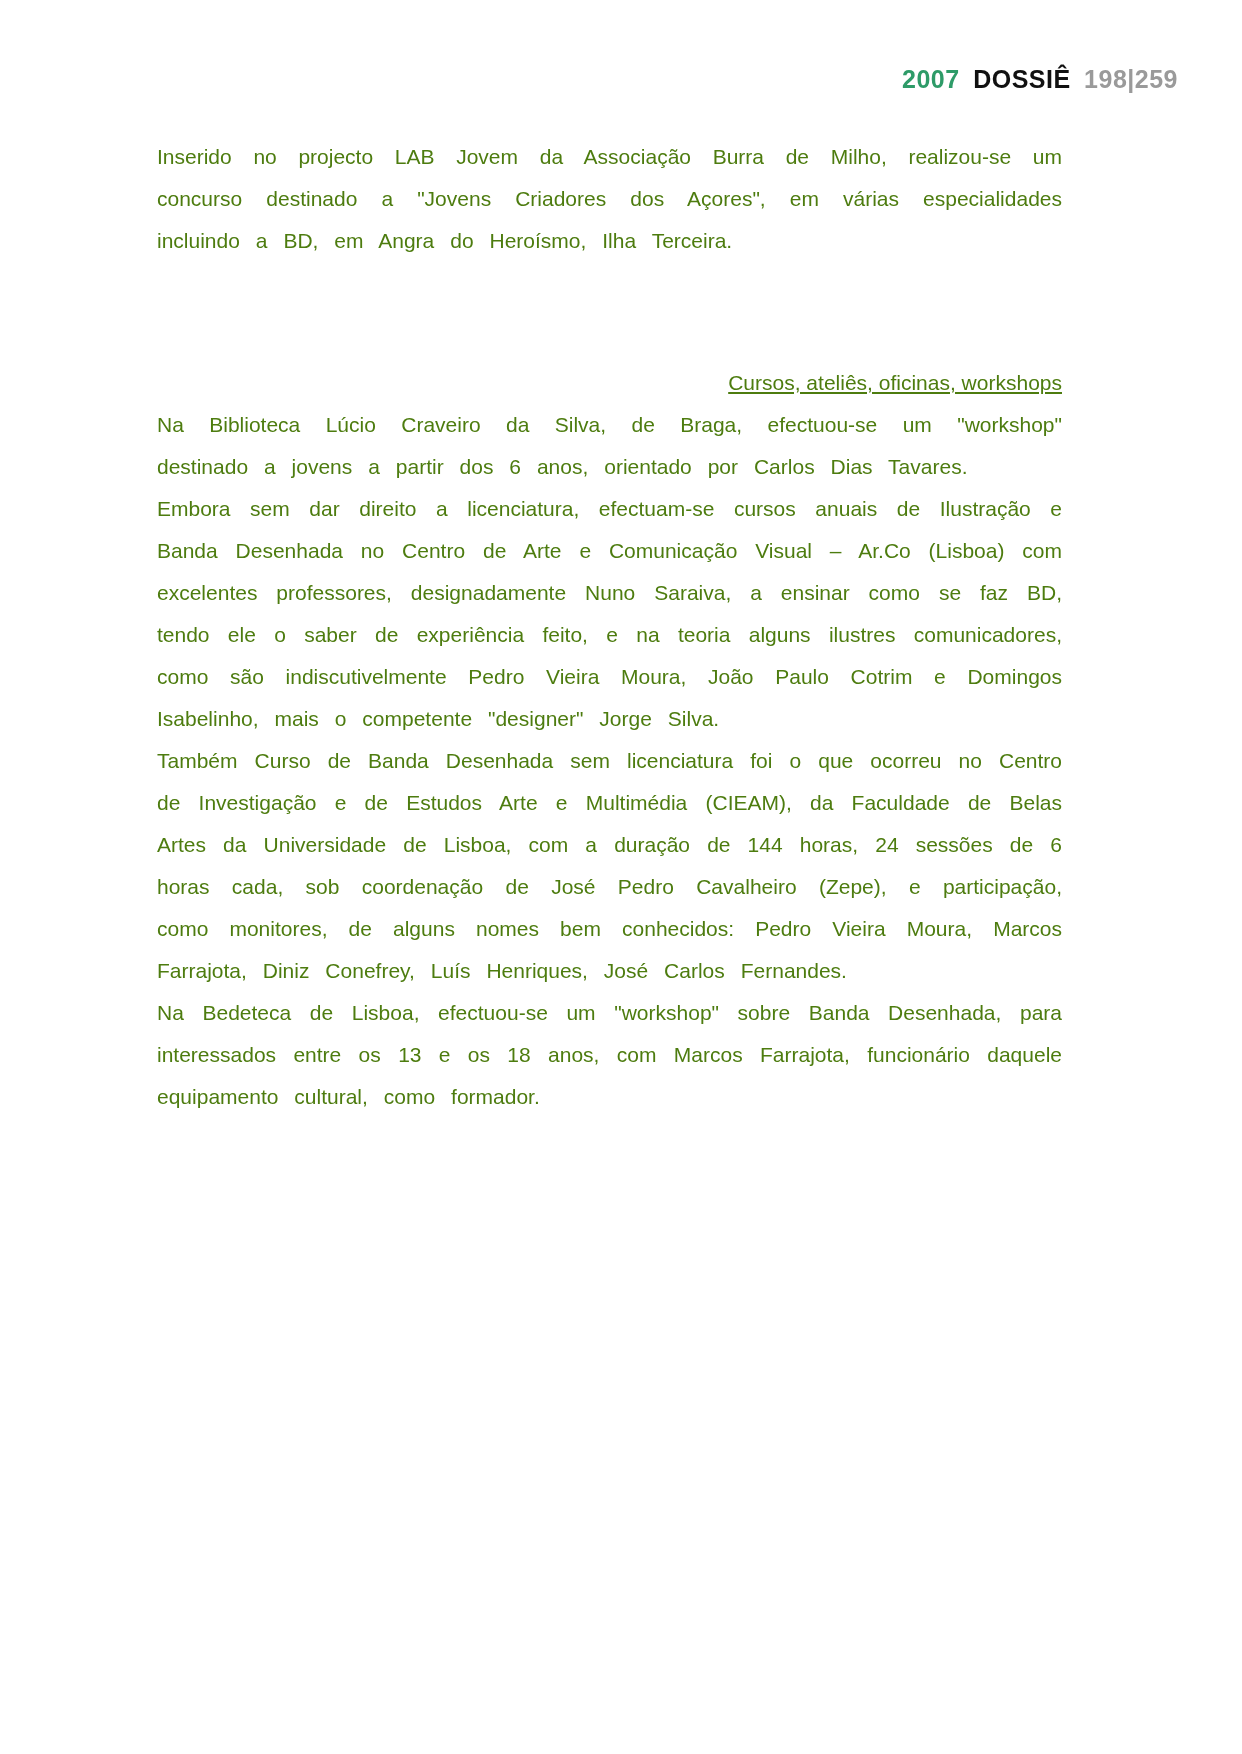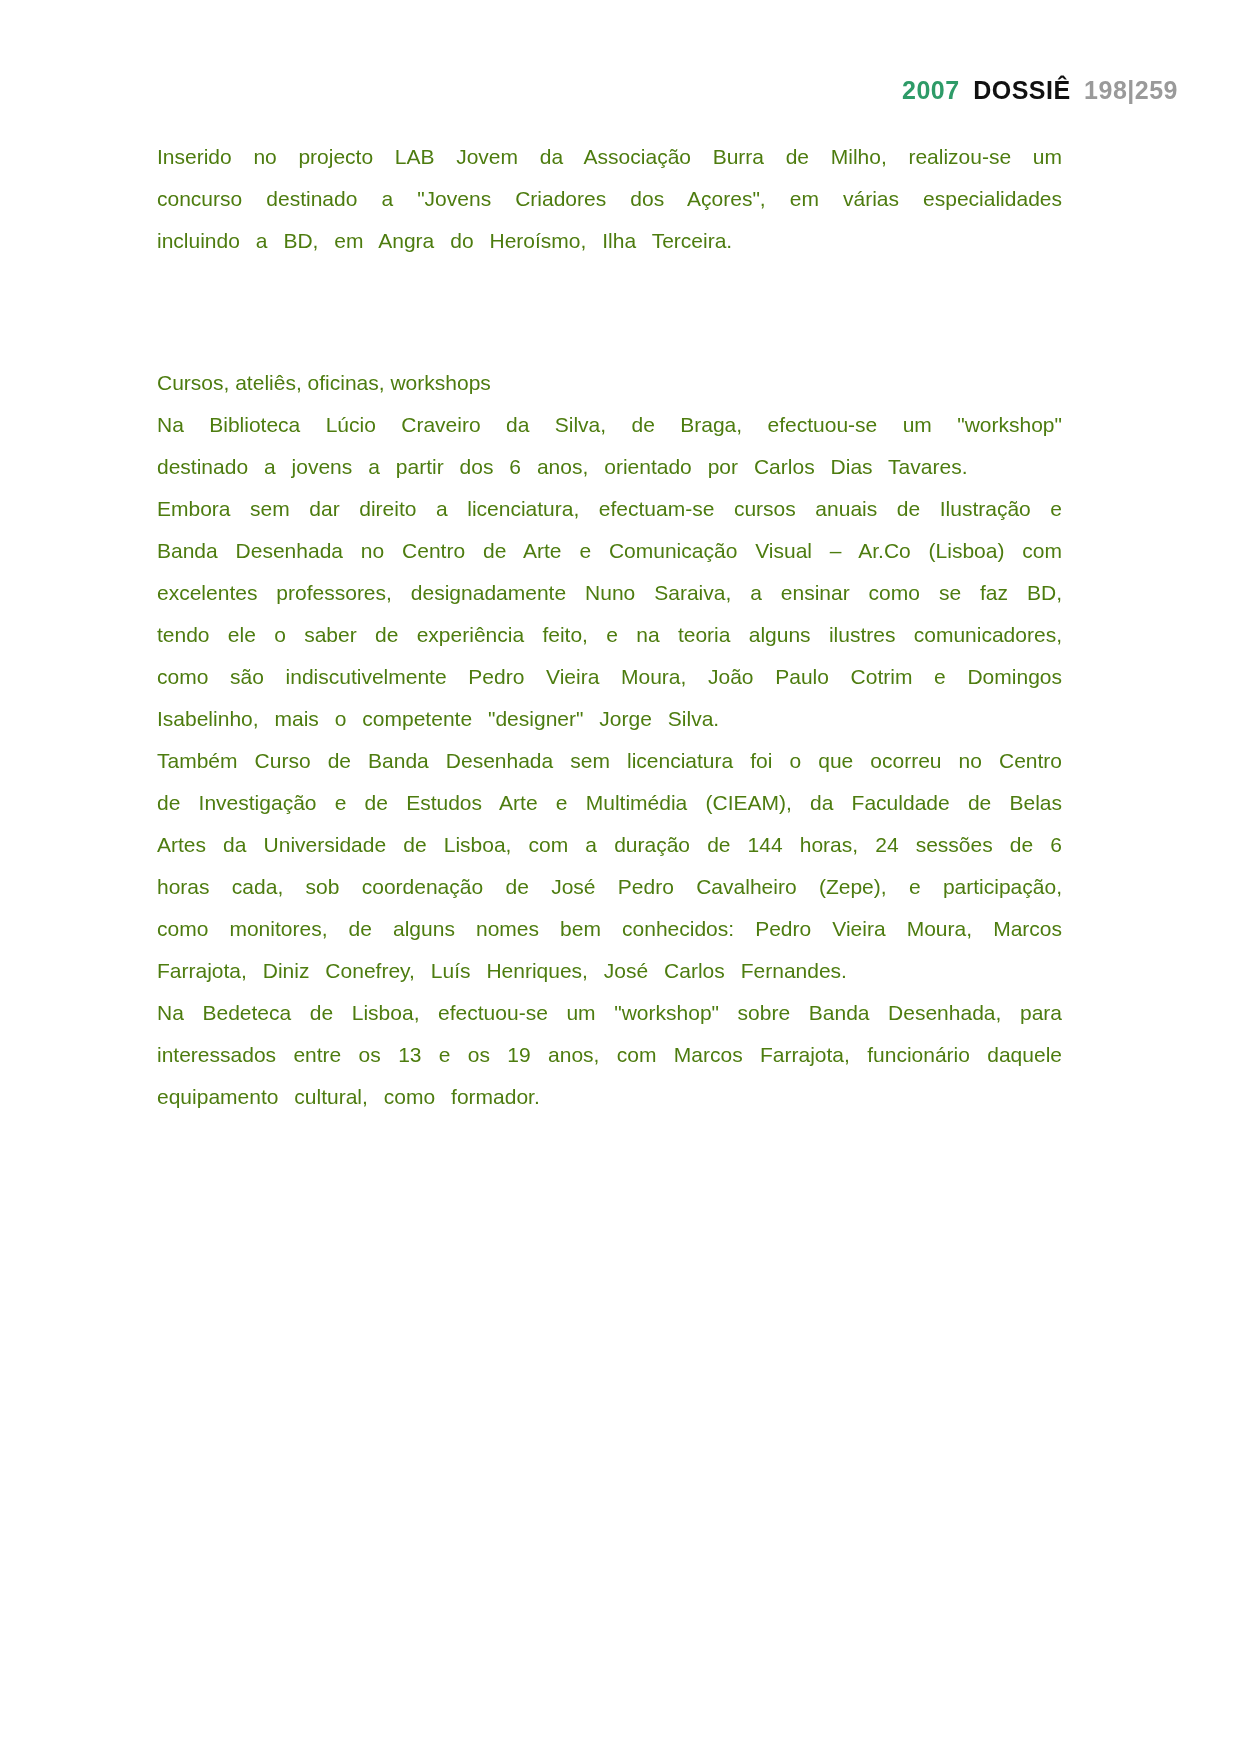--- a/index.html
+++ b/index.html
@@ -7,21 +7,21 @@
     position: relative;
     width: 1242px;
     height: 1754px;
     background: #ffffff;
     font-family: "Liberation Sans", "DejaVu Sans", sans-serif;
     overflow: hidden;
     margin: 0 auto;
   }
   .page-header {
     position: absolute;
-    top: 76px;
+    top: 65px;
     right: 64px;
     font-size: 25px;
     font-weight: bold;
     letter-spacing: 0.5px;
     white-space: nowrap;
     text-align: right;
   }
   .page-header span { display: inline-block; }
   .page-header .sep { width: 6px; }
   .doc-content {
@@ -32,21 +32,21 @@
     font-size: 21px;
     line-height: 42px;
     color: #4d7c0f;
   }
   .para {
     margin: 0;
     text-align: justify;
     word-spacing: 0.48em;
   }
   .intro-gap { height: 100px; }
-  .heading { word-spacing: normal; text-align: left; }
+  .heading { word-spacing: normal; text-align: right; text-decoration: underline; }
 </style>
 </head>
 <body>
 
 <div class="page">
 
   <div class="page-header">
     <span style="color: rgb(46, 155, 104);">2007</span><span class="sep"></span>
     <span style="color: rgb(17, 17, 17);">DOSSIÊ</span><span class="sep"></span>
     <span style="color: rgb(154, 154, 154);">198|259</span>
@@ -57,17 +57,17 @@
 
     <div class="intro-gap"></div>
 
     <p class="para heading">Cursos, ateliês, oficinas, workshops</p>
 
     <div>
 
         <p class="para">Na Biblioteca Lúcio Craveiro da Silva, de Braga, efectuou-se um "workshop" destinado a jovens a partir dos 6 anos, orientado por Carlos Dias Tavares.</p>
         <p class="para">Embora sem dar direito a licenciatura, efectuam-se cursos anuais de Ilustração e Banda Desenhada no Centro de Arte e Comunicação Visual – Ar.Co (Lisboa) com excelentes professores, designadamente Nuno Saraiva, a ensinar como se faz BD, tendo ele o saber de experiência feito, e na teoria alguns ilustres comunicadores, como são indiscutivelmente Pedro Vieira Moura, João Paulo Cotrim e Domingos Isabelinho, mais o competente "designer" Jorge Silva.</p>
         <p class="para">Também Curso de Banda Desenhada sem licenciatura foi o que ocorreu no Centro de Investigação e de Estudos Arte e Multimédia (CIEAM), da Faculdade de Belas Artes da Universidade de Lisboa, com a duração de 144 horas, 24 sessões de 6 horas cada, sob coordenação de José Pedro Cavalheiro (Zepe), e participação, como monitores, de alguns nomes bem conhecidos: Pedro Vieira Moura, Marcos Farrajota, Diniz Conefrey, Luís Henriques, José Carlos Fernandes.</p>
-        <p class="para">Na Bedeteca de Lisboa, efectuou-se um "workshop" sobre Banda Desenhada, para interessados entre os 13 e os 19 anos, com Marcos Farrajota, funcionário daquele equipamento cultural, como formador.</p>
+        <p class="para">Na Bedeteca de Lisboa, efectuou-se um "workshop" sobre Banda Desenhada, para interessados entre os 13 e os 18 anos, com Marcos Farrajota, funcionário daquele equipamento cultural, como formador.</p>
       </div>
   </div>
 
 </div>
 
 </body></html>

